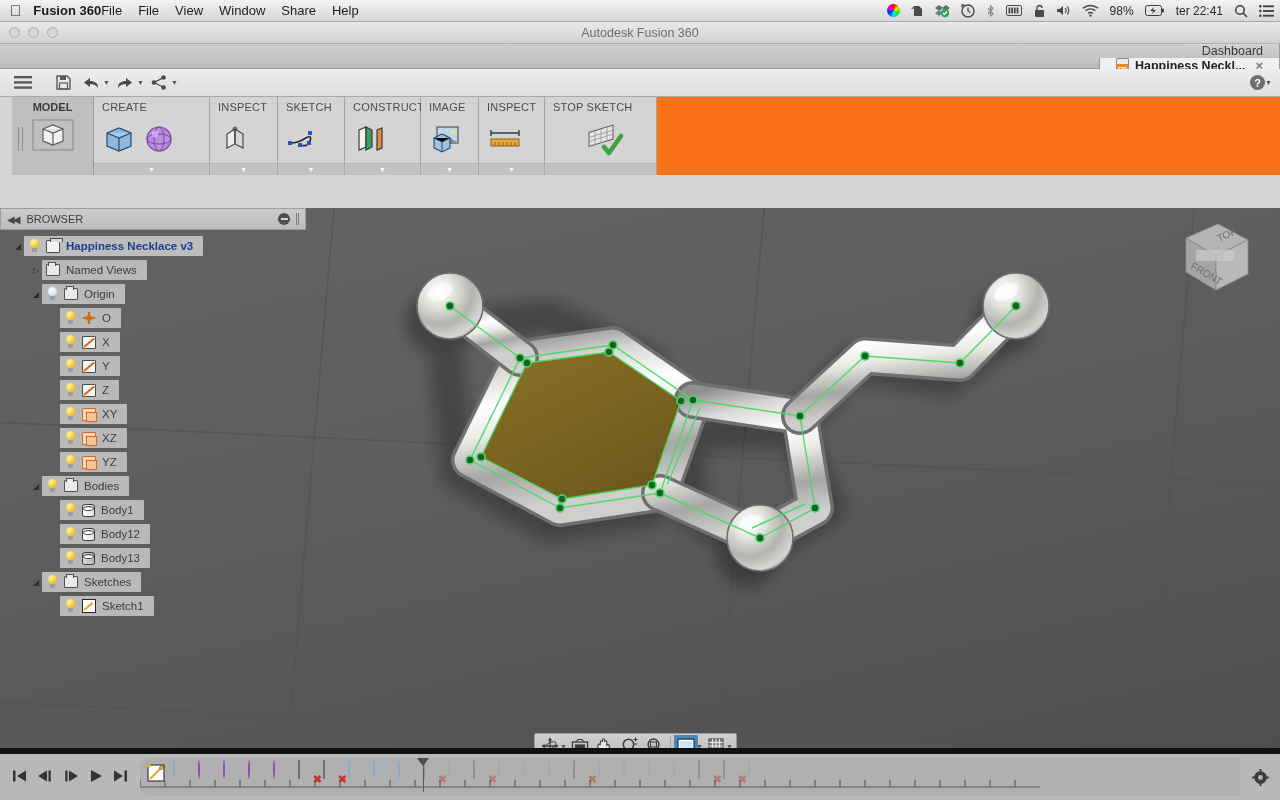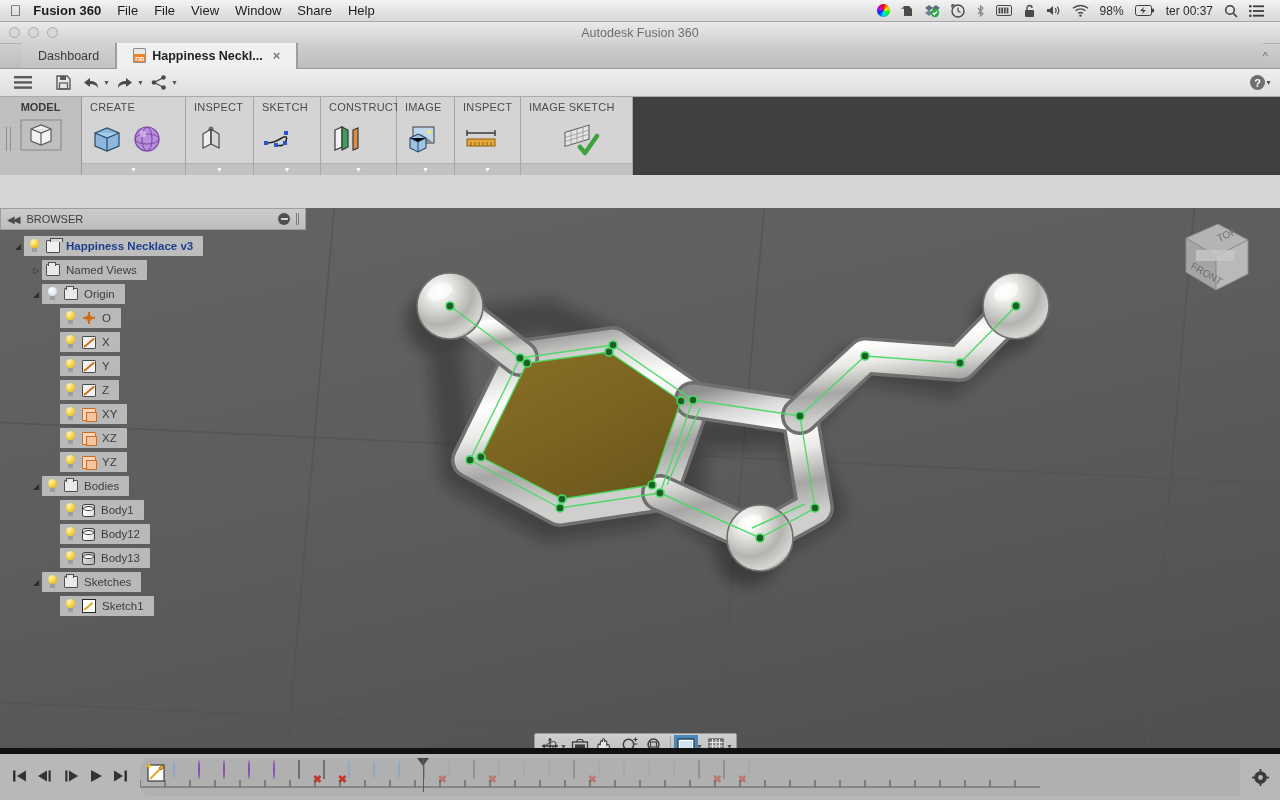--- a/index.html
+++ b/index.html
@@ -11,23 +11,23 @@
   #app { position: relative; width: 1280px; height: 800px; }
 
   
   .macbar {
     position: absolute; top: 0; left: 0; width: 1280px; height: 22px;
     background: linear-gradient(to bottom, #f3f3f3 0%, #e4e4e4 50%, #d7d7d7 100%);
     border-bottom: 1px solid #a8a8a8;
     display: flex; align-items: center; font-size: 13px; color: #1c1c1c;
   }
   .macbar .apple { margin: 0 12px 0 10px; font-size: 15px; line-height: 1; }
-  .macbar .appname { font-weight: bold; margin-right: 16px; font-size: 13px; }
+  .macbar .appname { font-weight: bold; font-size: 13px; }
   .macbar .mi { margin-right: 16px; font-size: 13px; }
-  .macbar .right { margin-left: auto; display: flex; align-items: center; padding-right: 16px; }
+  .macbar .right { margin-left: auto; display: flex; align-items: center; padding-right: 6px; }
   .macbar .right .st { margin-left: 11px; display:flex; align-items:center; font-size: 12px; color:#2a2a2a; }
   .clockx { font-size: 12.5px; color:#1c1c1c; }
 
   .colorwheel { width: 13px; height: 13px; border-radius: 50%;
     background: conic-gradient(#ff0000,#ffee00,#00ff22,#00e5ff,#0033ff,#cc00ff,#ff0000);
     box-shadow: inset 0 0 3px rgba(0,0,0,.3); }
 
   
   .win {
     position: absolute; top: 22px; left: 0; width: 1280px; height: 778px;
@@ -42,21 +42,21 @@
   .traffic { display: flex; gap: 8px; margin-left: 9px; }
   .traffic i { width: 11px; height: 11px; border-radius: 50%;
     background: #d8d8d8; border: 1px solid #a9a9a9; display:block; }
   .wintitle { position:absolute; left:0; right:0; text-align:center;
     font-size: 12.5px; color: #6d6d6d; }
 
   
   .tabstrip {
     height: 25px; background: linear-gradient(to bottom,#cfcfcf,#bdbdbd);
     border-bottom: 1px solid #9a9a9a;
-    display:flex; align-items: flex-end; position: relative;
+    display:flex; align-items: flex-end; position: relative; flex-direction: column;
   }
   .tab {
     height: 25px; display:flex; align-items:center; gap:6px;
     padding: 0 16px; font-size: 12.5px; color:#3a3a3a;
     border-right: 1px solid #9d9d9d; position: relative;
   }
   .tab.inactive { background: linear-gradient(to bottom,#d3d3d3,#c2c2c2); }
   .tab.active { background: #f0f0f0; color:#222; font-weight: bold;
      border-left: 1px solid #9d9d9d; }
   .tab.active::after{ content:""; position:absolute; left:0; right:0; bottom:-1px; height:1px; background:#f0f0f0;}
@@ -75,21 +75,21 @@
     display:flex; align-items:center; gap: 2px; padding-left: 10px; position:relative;
   }
   .qbtn { width: 26px; height: 22px; display:flex; align-items:center; justify-content:center;
           color:#4a4a4a; font-size: 14px; }
   .caret { font-size: 7px; color:#555; margin-left:-3px; }
   .helpbtn { position:absolute; right: 8px; display:flex; align-items:center; gap:3px; }
   .helpcircle { width:15px;height:15px;border-radius:50%;background:#6e6e6e;color:#fff;
      font-size:11px;display:flex;align-items:center;justify-content:center;font-weight:bold;}
 
   
-  .ribbon { height: 78px; background: #404040; display:flex; align-items:flex-start; position:relative;}
+  .ribbon { height: 78px; background: #f97316; display:flex; align-items:flex-start; position:relative;margin-left:12px;}
   .ribbon-inner { display:flex; align-items:stretch; height:78px; }
   .panelgroup { background:#d4d4d4; display:flex; flex-direction:column; border-right:1px solid #a6a6a6; }
   .pg-title { font-size: 11px; color:#4c4c4c; padding: 4px 8px 2px 8px; letter-spacing:.2px;}
   .pg-icons { flex:1; display:flex; align-items:center; padding: 0 8px; gap: 6px;}
   .pg-foot { height: 12px; background:#c2c2c2; border-top:1px solid #b2b2b2;
      display:flex; align-items:center; justify-content:center; color:#fff; font-size:7px;}
   .model-tab { width: 82px; background:#bfbfbf; border-right:1px solid #9b9b9b;
      display:flex; flex-direction:column; align-items:center; justify-content:flex-start;
      padding-top:4px; position:relative; }
   .model-tab .lbl { font-size:11px; font-weight:bold; color:#3a3a3a; }
@@ -257,21 +257,21 @@
           </svg>
       </div>
       <div class="st">98%</div>
       <div class="st">
         <svg width="20" height="11" viewBox="0 0 20 11">
             <rect x="0.5" y="0.5" width="16" height="10" rx="2" fill="none" stroke="#3d3d3d"></rect>
             <rect x="17" y="3.5" width="2" height="4" rx="1" fill="#3d3d3d"></rect>
             <path d="M9 2l-4 4h3l-1 3 4-4H8z" fill="#3d3d3d"></path>
           </svg>
       </div>
-      <div class="st clockx">ter 00:37</div>
+      <div class="st clockx">ter 22:41</div>
       <div class="st">
         <svg width="14" height="14" viewBox="0 0 14 14">
             <circle cx="6" cy="6" r="4.3" fill="none" stroke="#3d3d3d" stroke-width="1.5"></circle>
             <path d="M9.3 9.3L13 13" stroke="#3d3d3d" stroke-width="1.6"></path>
           </svg>
       </div>
       <div class="st">
         <svg width="15" height="12" viewBox="0 0 15 12">
             <g fill="#3d3d3d">
               <circle cx="1.3" cy="1.3" r="1.3"></circle>
@@ -373,21 +373,21 @@
               <rect x="3" y="3" width="40" height="30" fill="none" stroke="#888" stroke-width="1"></rect>
               <g stroke="#5d5d5d" stroke-width="1.2" fill="#f2f2f2">
                 <path d="M13 12 L23 8 L33 12 L33 24 L23 28 L13 24 Z"></path>
                 <path d="M13 12 L23 16 L33 12" fill="#e2e2e2"></path>
                   <path d="M23 16 L23 28"></path>
               </g>
             </svg>
           </div>
         </div>
 
-        <div class="panelgroup" style="width:104px">
+        <div class="panelgroup" style="width:116px">
           <div class="pg-title">CREATE</div>
           <div class="pg-icons">
             <div class="ic">
               <svg width="34" height="34" viewBox="0 0 34 34">
                   <g stroke="#2a4a6a" stroke-width="1.2">
                     <path d="M5 11 L17 6 L29 11 L29 24 L17 29 L5 24 Z" fill="#8db8dd"></path>
                     <path d="M5 11 L17 16 L29 11" fill="#a8cce9"></path>
                     <path d="M17 16 L17 29"></path>
                   </g>
                 </svg>
@@ -483,21 +483,21 @@
                     <path d="M8 20v4M12 20v4M16 20v4M20 20v4M24 20v4M28 20v4"></path>
                   </g>
                 </svg>
             </div>
           </div>
           <div class="pg-foot">▼</div>
         </div>
 
 
         <div class="panelgroup" style="width:112px">
-          <div class="pg-title">IMAGE SKETCH</div>
+          <div class="pg-title">STOP SKETCH</div>
           <div class="pg-icons" style="justify-content:center">
             <div class="ic">
               <svg width="40" height="34" viewBox="0 0 40 34">
                   <g transform="skewY(-17)">
                     <rect x="5" y="12" width="24" height="14" fill="#e4e4e4" stroke="#5a5a5a" stroke-width="1"></rect>
                     <g stroke="#9a9a9a" stroke-width=".8">
                       <path d="M11 12v14M17 12v14M23 12v14M5 17h24M5 21h24"></path>
                     </g>
                   </g>
                   <path d="M20 25 L25 31 L37 14" fill="none" stroke="#3ea23e" stroke-width="4.5" stroke-linecap="round" stroke-linejoin="round"></path>

